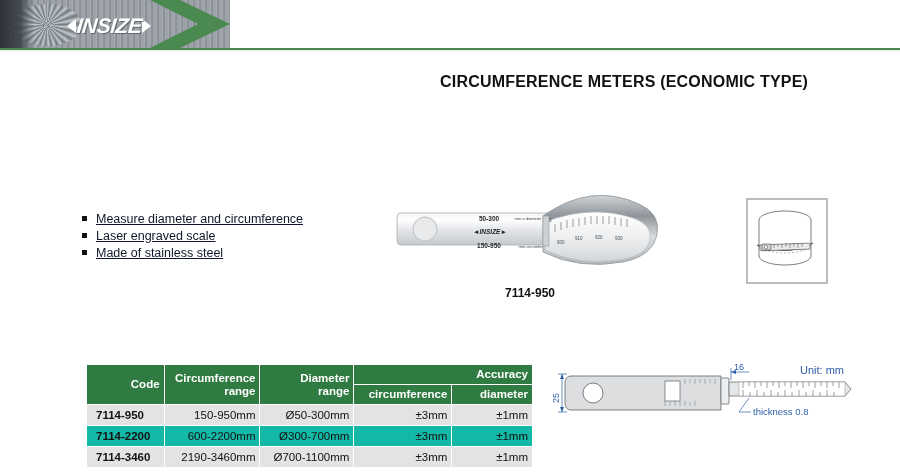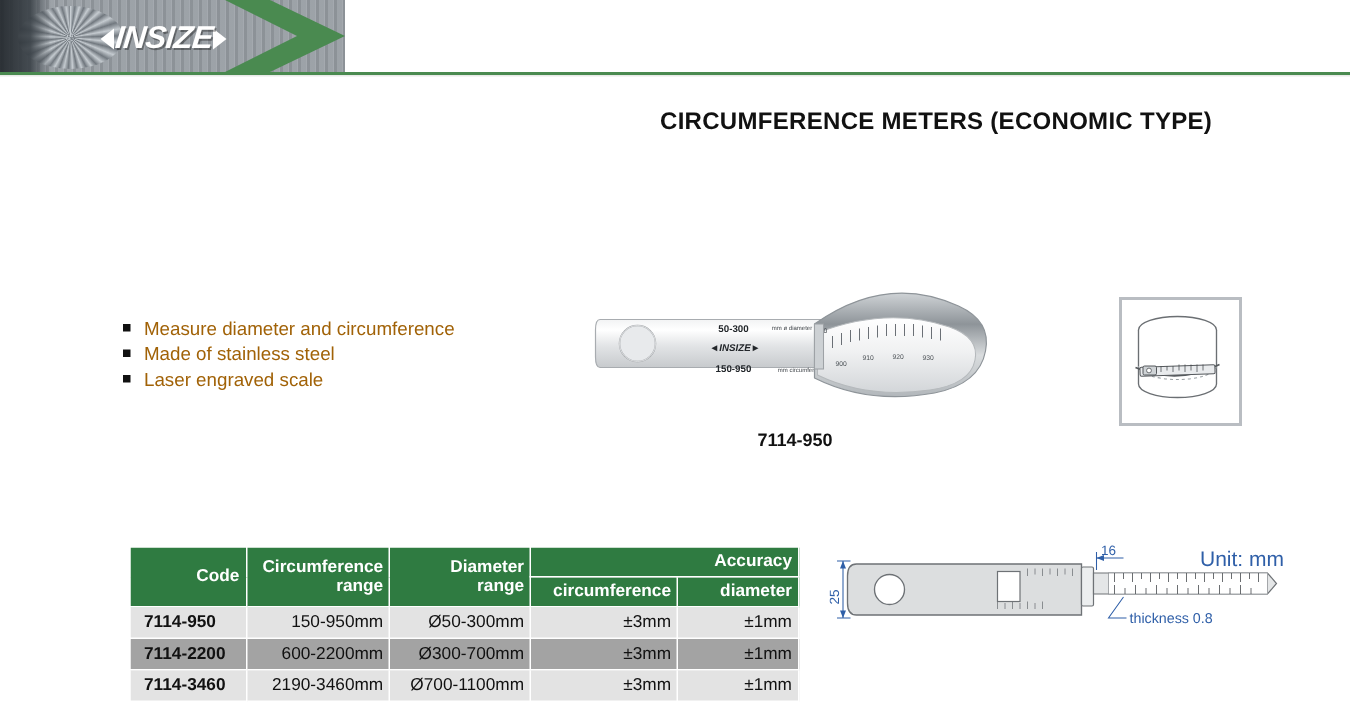--- a/index.html
+++ b/index.html
@@ -66,21 +66,21 @@
   .page-title{
     position:absolute;left:440px;top:73px;width:420px;height:26px;
     font-size:16px;font-weight:bold;color:#111;letter-spacing:.2px;
     white-space:nowrap;
   }
 
   
   .features{position:absolute;left:82px;top:212px;width:290px;}
   .feature{
     position:relative;padding-left:14px;margin-bottom:2.5px;
-    font-size:12.5px;line-height:14.5px;color:#a16207;
+    font-size:12.5px;line-height:14.5px;color:#0f172a;text-decoration:underline;
   }
   .feature .bullet{
     position:absolute;left:0;top:4px;width:5px;height:5px;background:#111;
   }
 
   
   .photo{position:absolute;left:395px;top:178px;width:270px;height:105px;}
   .photo-caption{
     position:absolute;left:470px;top:286px;width:120px;text-align:center;
     font-size:12px;font-weight:bold;color:#111;
@@ -100,32 +100,32 @@
   .spec-table th{
     background:#2f7b41;color:#ffffff;font-weight:bold;
     border:1px solid #ffffff;padding:3px 4px;text-align:right;line-height:13px;
   }
   .spec-table th.code-th{text-align:right;padding-left:9px;}
   .spec-table td{
     border:1px solid #ffffff;padding:3px 4px;text-align:right;
     color:#111;line-height:14px;
   }
   .spec-table tr.r-odd td{background:#e3e3e3;}
-  .spec-table tr.r-even td{background:#a3a3a3;}
+  .spec-table tr.r-even td{background:#14b8a6;}
   .spec-table td.code-td{text-align:left;padding-left:9px;font-weight:bold;}
   .col-code{width:76px;}
   .col-circ{width:94px;}
   .col-diam{width:92px;}
   .col-acc1{width:96px;}
   .col-acc2{width:79px;}
 
   
   .tech{position:absolute;left:553px;top:362px;width:347px;height:100px;text-align:center;}
   .unit-label{
-    position:absolute;left:800px;top:364px;font-size:14px;color:#2f5fa8;
+    position:absolute;left:800px;top:364px;font-size:11px;color:#2f5fa8;
   }
 </style>
 </head>
 <body>
 
 <div class="header">
   <div class="header-photo">
     <div class="hp-layer"></div>
     <div class="hp-rings"></div>
     <div class="hp-vanes"></div>
@@ -143,25 +143,25 @@
 
 <div class="page-title">CIRCUMFERENCE METERS (ECONOMIC TYPE)</div>
 
 <div class="features">
   <div class="feature">
     <span class="bullet"></span>
     <span>Measure diameter and circumference</span><br>
   </div>
   <div class="feature">
     <span class="bullet"></span>
-    <span>Made of stainless steel</span>
+    <span>Laser engraved scale</span>
   </div>
   <div class="feature">
     <span class="bullet"></span>
-    <span>Laser engraved scale</span>
+    <span>Made of stainless steel</span>
   </div>
 </div>
 
 <div class="photo">
   <svg width="270" height="105" viewBox="0 0 270 105">
     <defs>
       <linearGradient id="steelH" x1="0" y1="0" x2="0" y2="1">
         <stop offset="0%" stop-color="#f2f3f4"></stop>
         <stop offset="22%" stop-color="#ffffff"></stop>
         <stop offset="55%" stop-color="#e2e4e6"></stop>

